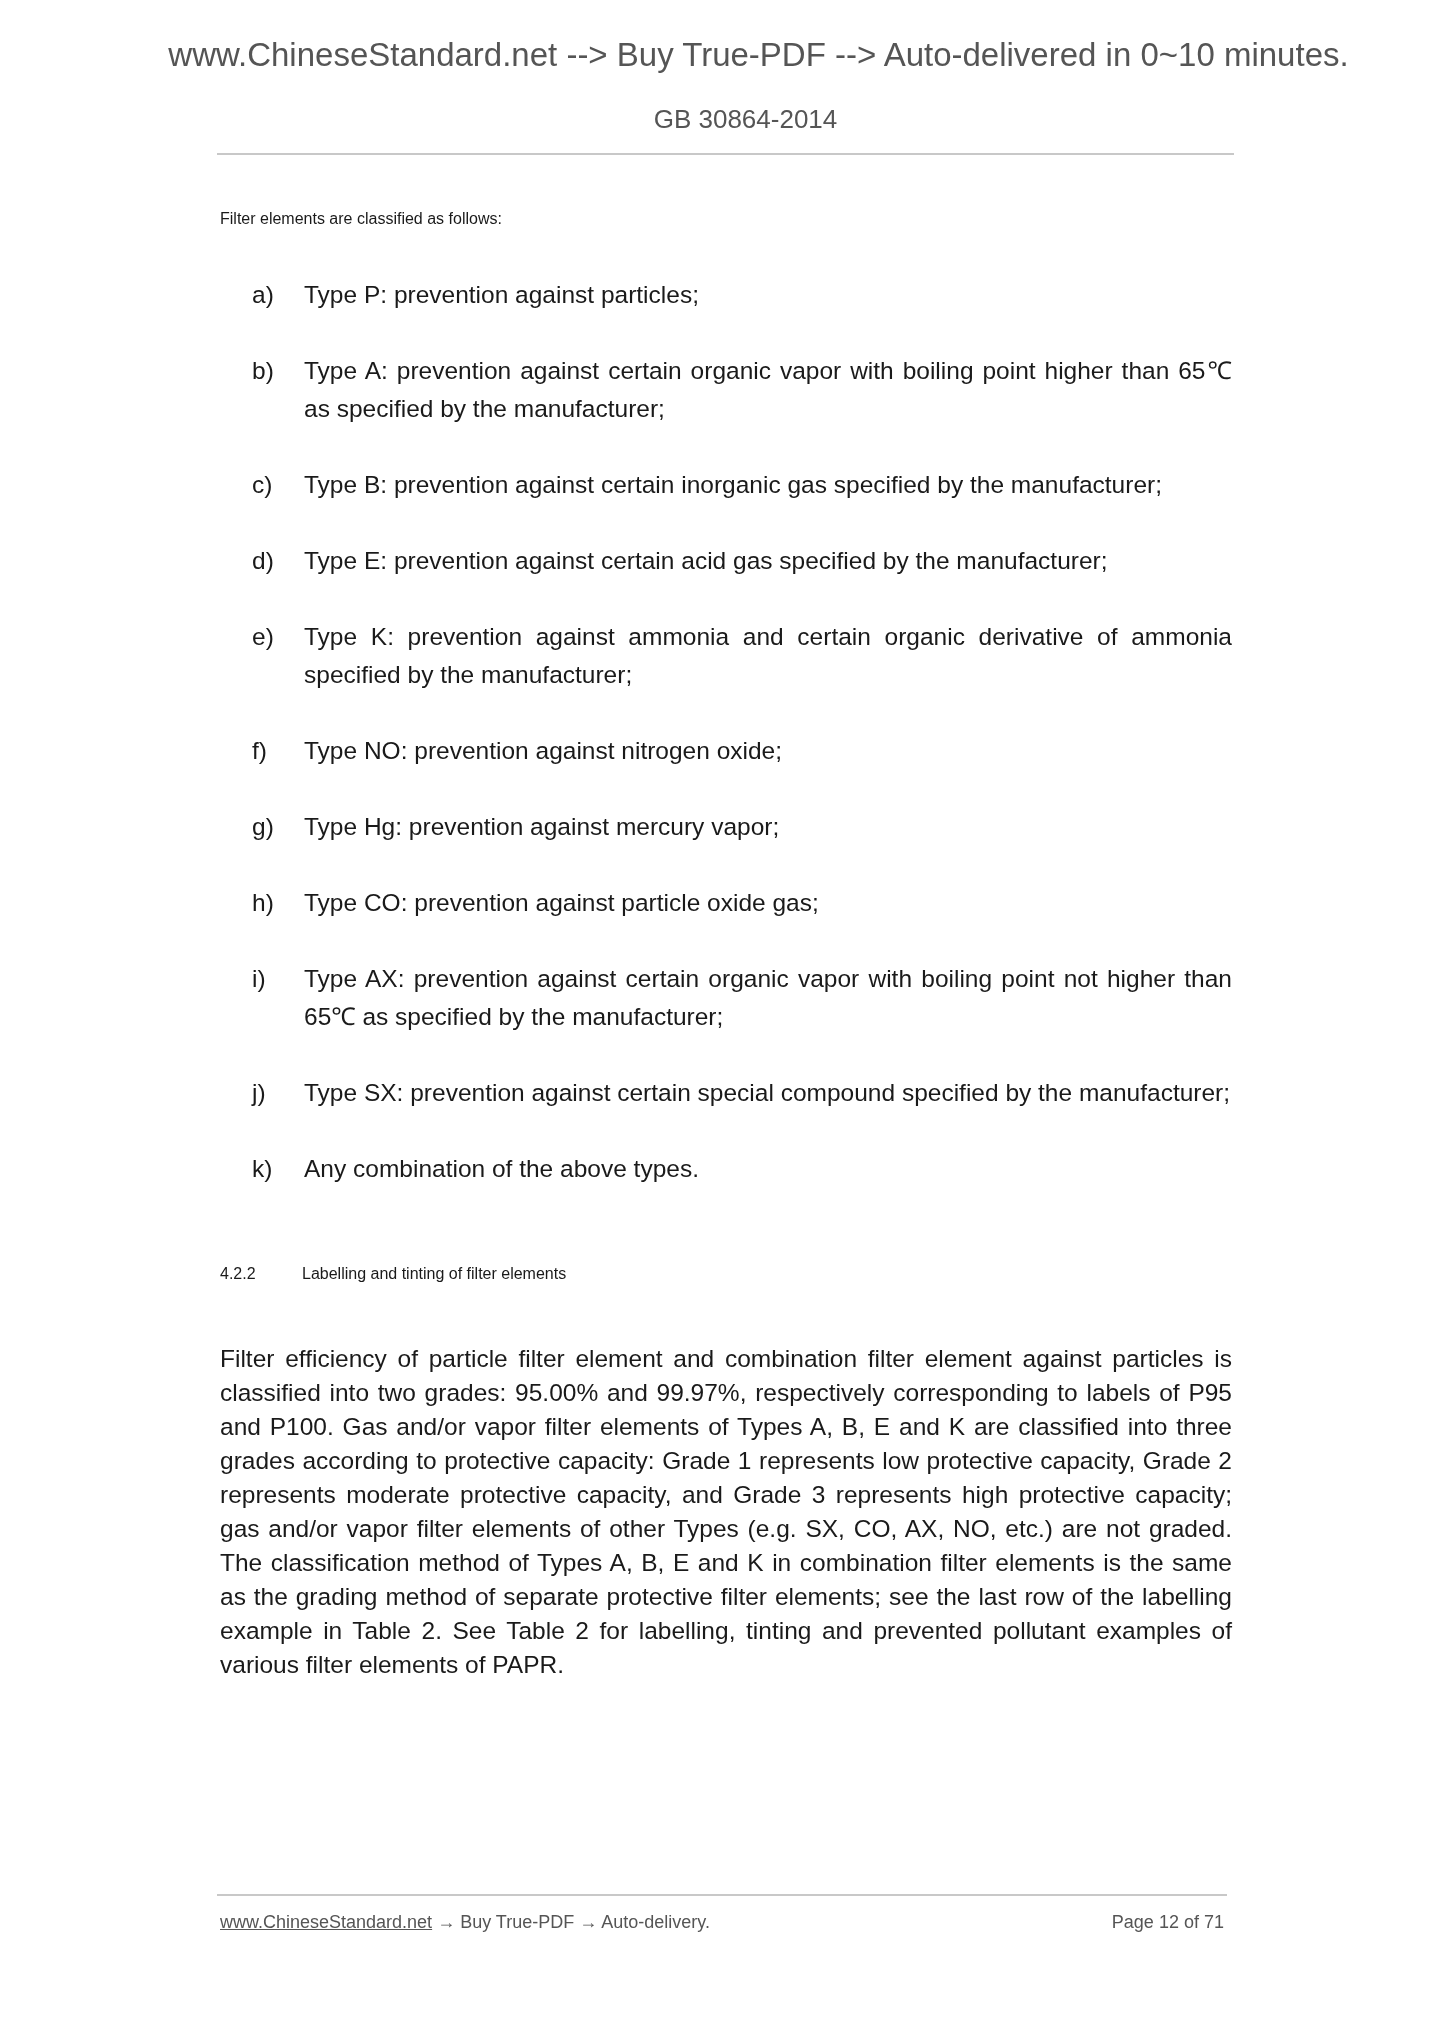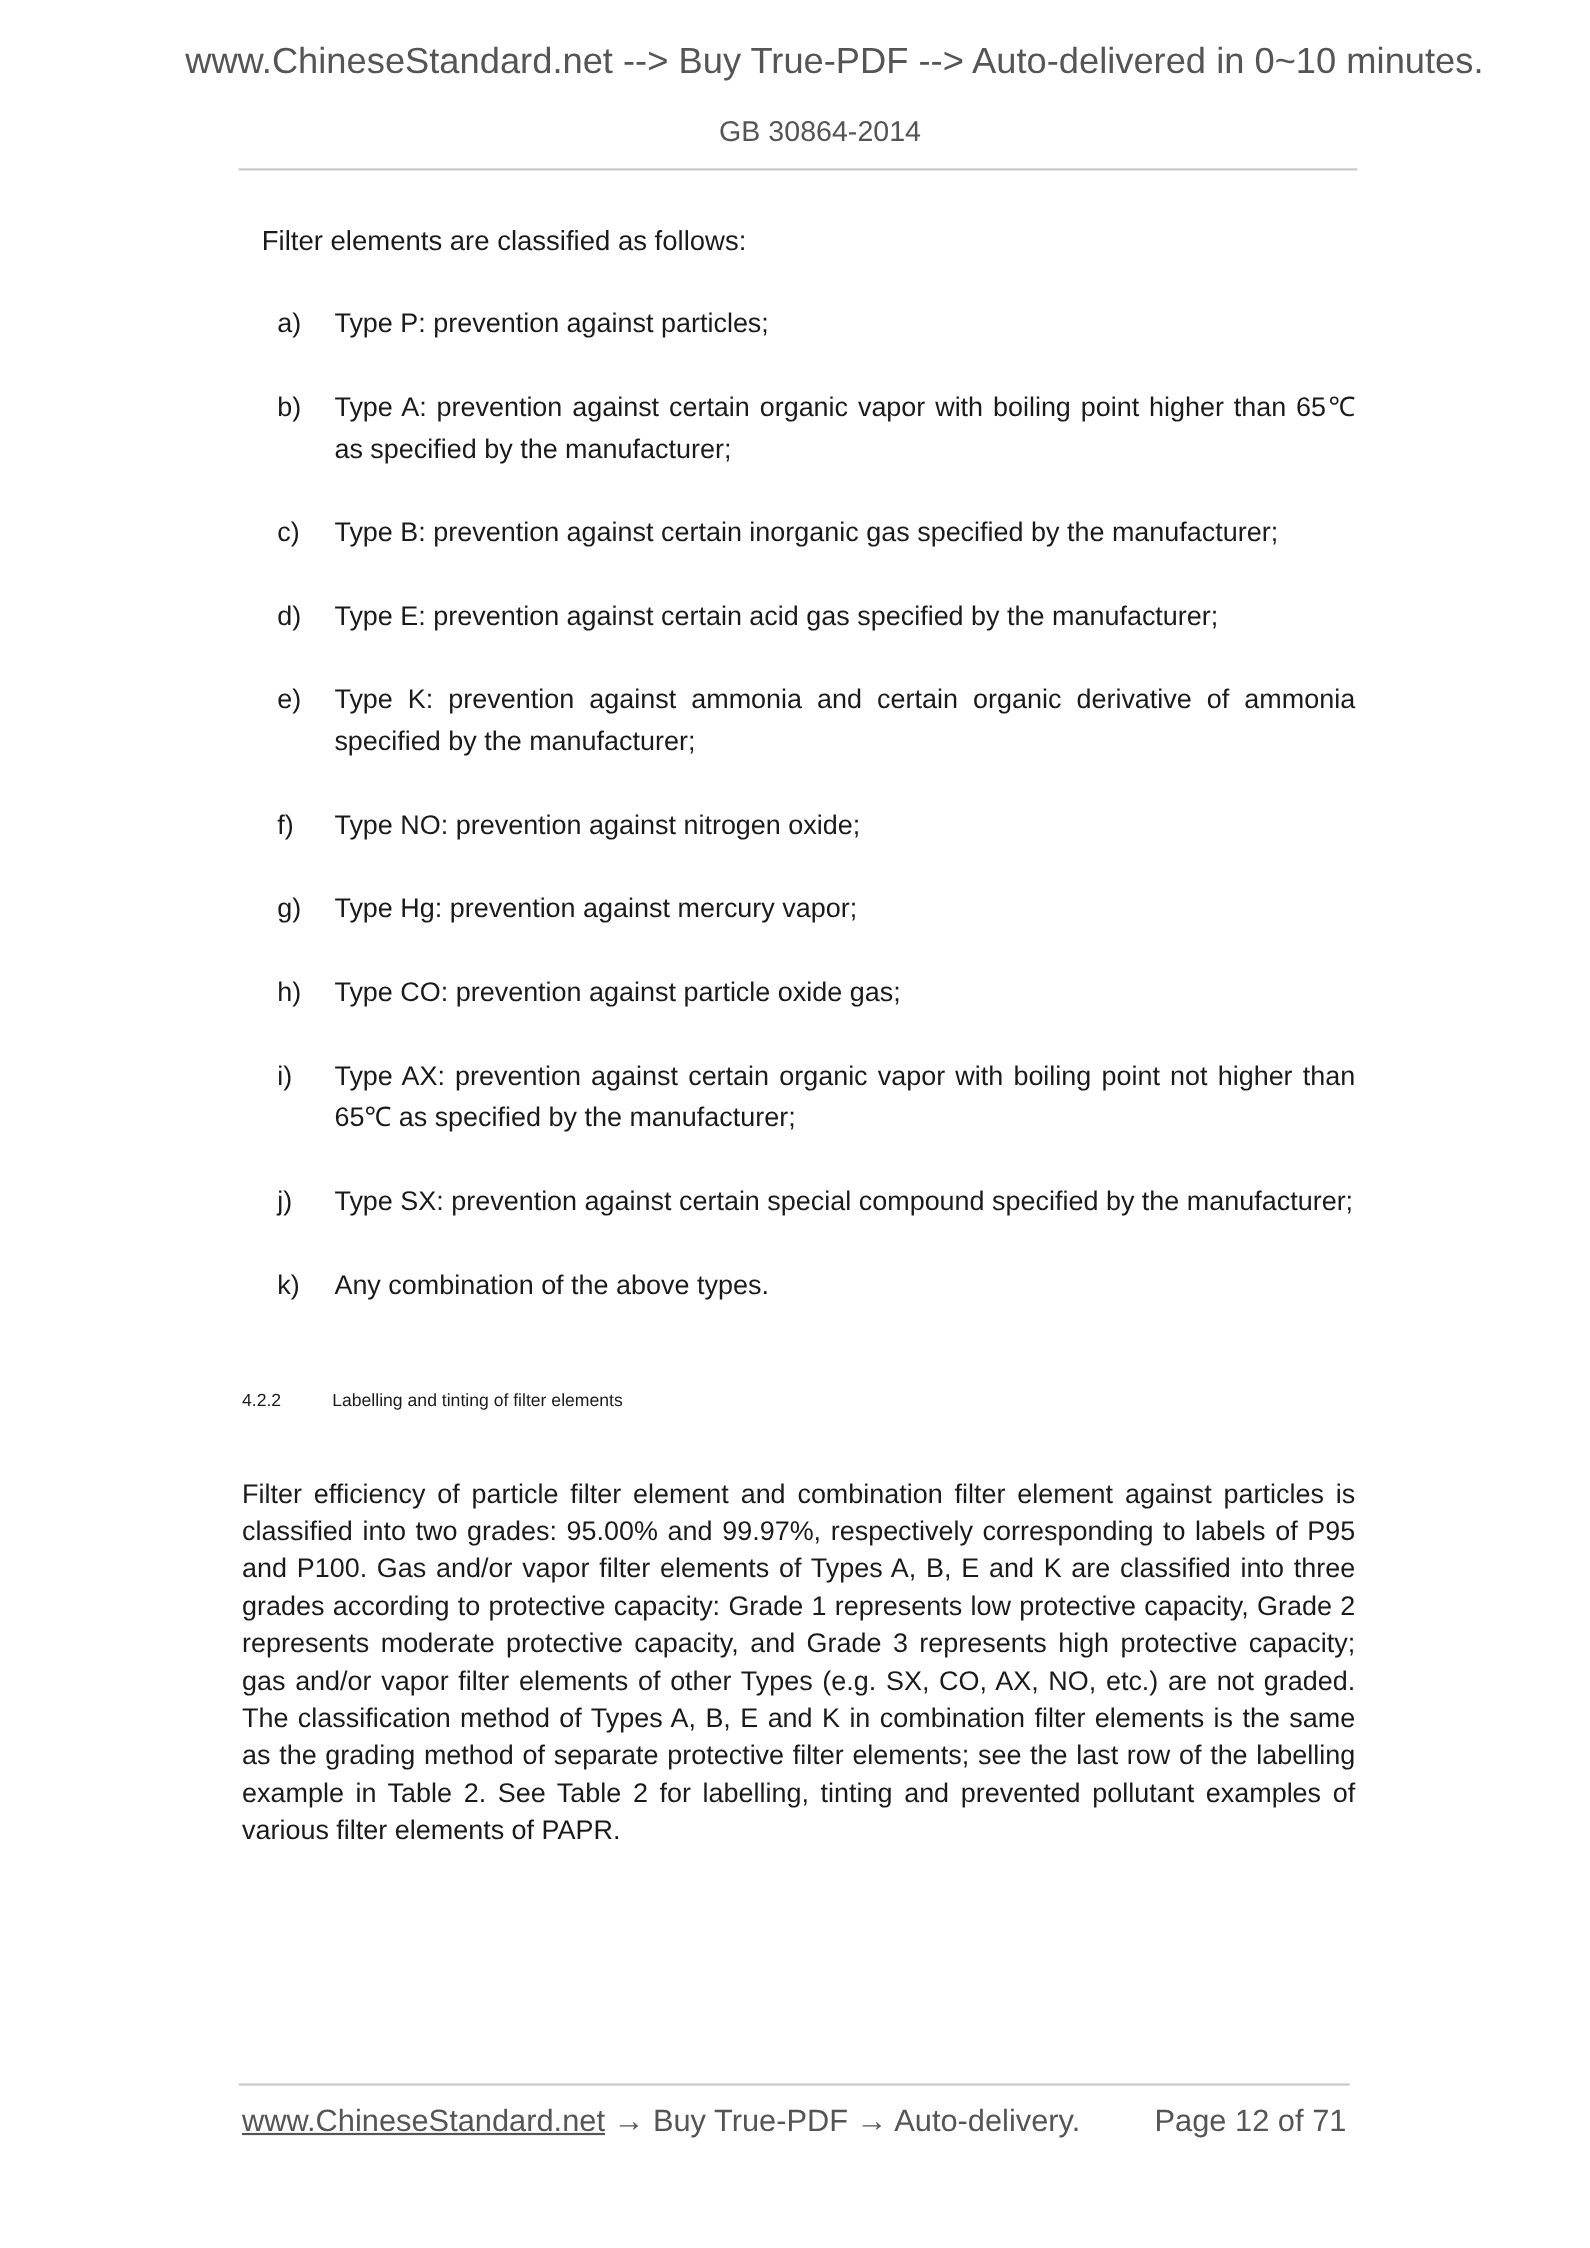--- a/index.html
+++ b/index.html
@@ -4,33 +4,33 @@
 <style>
   html, body { margin: 0; padding: 0; background: #ffffff; }
   body { width: 1445px; height: 2044px; position: relative; overflow: hidden;
          font-family: "Liberation Sans", sans-serif; color: #1a1a1a; }
   .top-banner { position: absolute; top: 36px; left: 0; width: 1445px; text-align: center;
                 font-size: 33px; color: #555555; letter-spacing: 0; margin-left: 36px; }
   .doc-code { position: absolute; top: 104px; left: 0; width: 1445px; text-align: center;
               font-size: 26px; color: #555555; margin-left: 23px; }
   .header-rule { position: absolute; top: 153px; left: 217px; width: 1017px; height: 0;
                  border-top: 2px solid #c8c8c8; }
-  .content { position: absolute; left: 220px; width: 1012px; font-size: 25px; line-height: 38px; margin-left: 18px; }
+  .content { position: absolute; left: 220px; width: 1012px; font-size: 16px; line-height: 38px; }
   .intro { top: 200px; }
   .list { position: absolute; left: 220px; width: 1012px; top: 276px; font-size: 24.5px; line-height: 38px; }
   .list-item { display: flex; margin-bottom: 38px; }
   .list-item .marker { width: 52px; flex: none; padding-left: 32px; }
   .list-item .text { flex: 1; text-align: justify; text-align-last: left; padding-left: 0; }
   .section-heading { position: absolute; top: 1265px; left: 220px; font-size: 16px; font-weight: normal; }
   .section-heading .num { display: inline-block; width: 82px; }
   .para { position: absolute; top: 1342px; left: 220px; width: 1012px; font-size: 24.5px; line-height: 34px;
           text-align: justify; }
   .footer-rule { position: absolute; top: 1894px; left: 217px; width: 1010px; height: 0;
                  border-top: 2px solid #c8c8c8; }
-  .footer { position: absolute; top: 1912px; left: 220px; width: 1004px; font-size: 28px; color: #555555;
+  .footer { position: absolute; top: 1912px; left: 220px; width: 1004px; font-size: 18px; color: #555555;
             display: flex; justify-content: space-between; }
   .footer a { color: #555555; text-decoration: underline; }
   .footer .page b { font-weight: normal; }
 </style>
 </head>
 <body>
 
 <div class="top-banner">www.ChineseStandard.net --&gt; Buy True-PDF --&gt; Auto-delivered in 0~10 minutes.</div>
 <div class="doc-code">GB 30864-2014</div>
 <div class="header-rule"></div>

